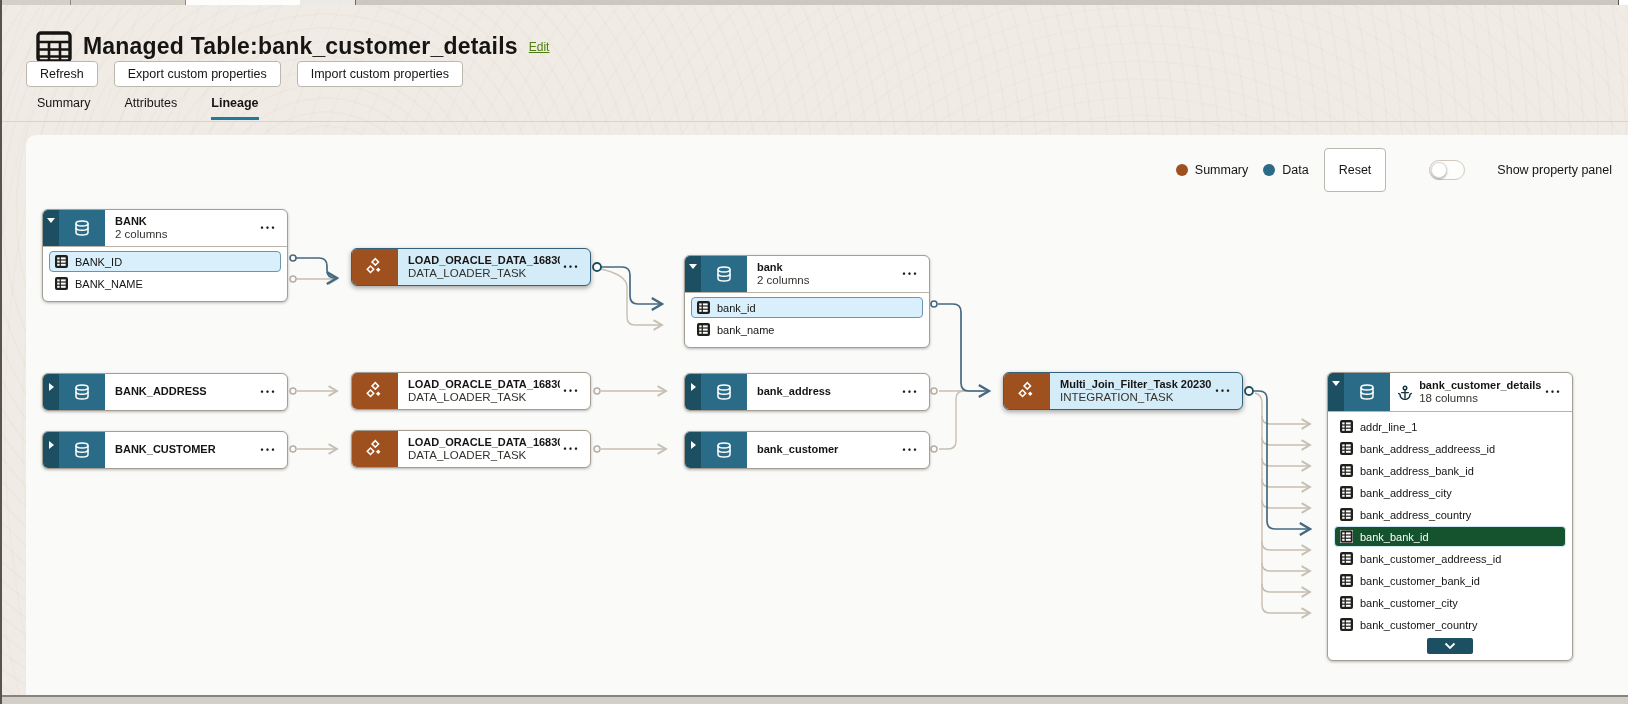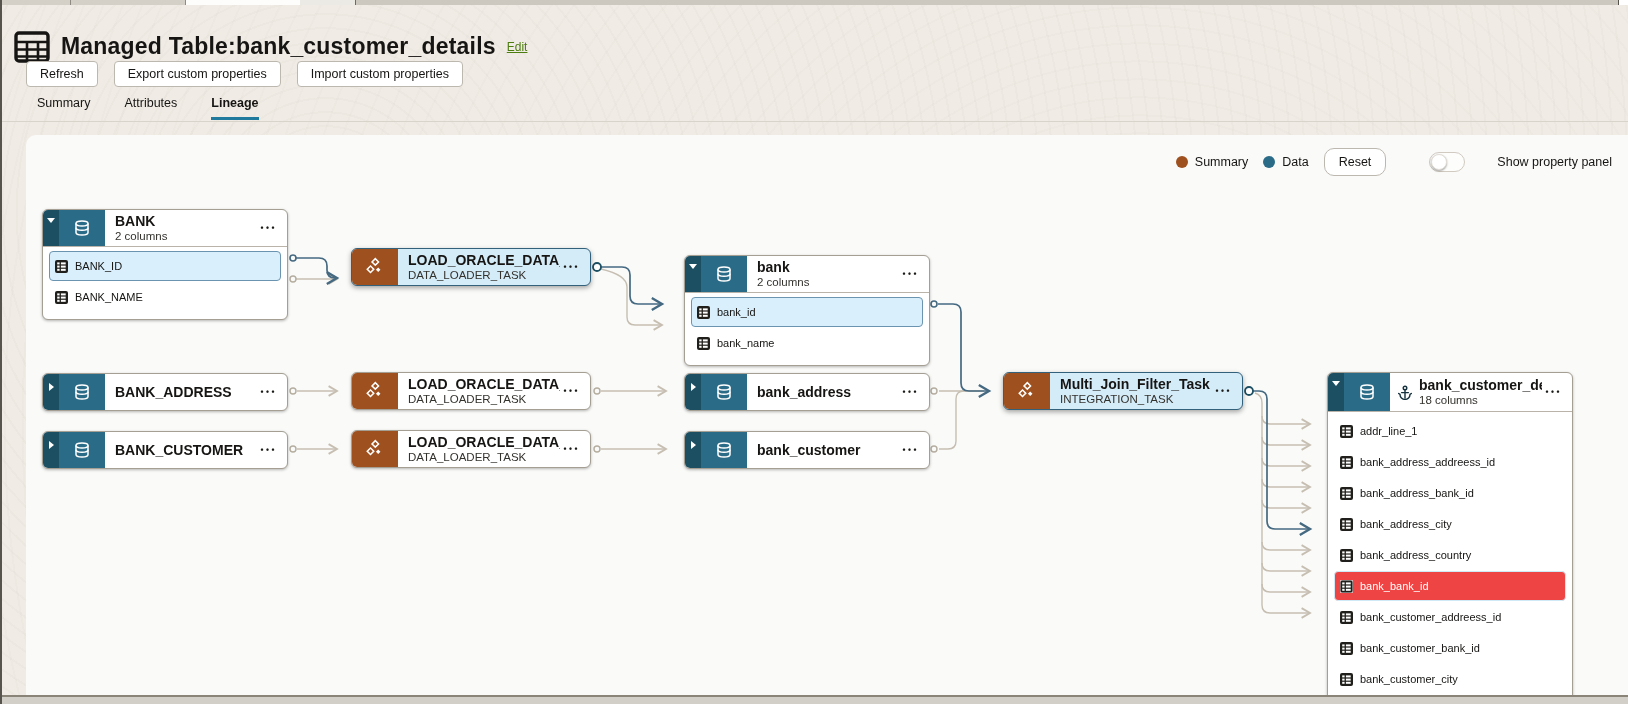--- a/index.html
+++ b/index.html
@@ -14,21 +14,21 @@
   .left-edge{position:absolute;left:0;top:0;bottom:0;width:2px;background:#57534d;z-index:50;}
   
   .browser-strip{position:absolute;top:0;left:0;right:0;height:5px;background:#ccc8c0;z-index:40;}
   .browser-strip .seg{position:absolute;top:0;height:5px;}
   .bs1{left:0;width:70px;background:#d4d0c8;border-right:1px solid #8f8b84;}
   .bs2{left:71px;width:114px;background:#d4d0c8;border-right:1px solid #8f8b84;}
   .bs-active{left:186px;width:114px;background:#fdfdfc;}
   .bs3{left:300px;width:55px;background:#eceae5;border-right:1px solid #6f6b64;}
   .bs-sliver{right:0;width:9px;background:#ffffff;border-left:1px solid #55524c;}
   
-  .page-header{position:absolute;top:18px;left:14px;display:flex;align-items:center;gap:11px;}
+  .page-header{position:absolute;top:18px;left:36px;display:flex;align-items:center;gap:11px;}
   .page-title{font-size:23px;font-weight:600;letter-spacing:.2px;white-space:nowrap;}
   .edit-link{font-size:12px;text-decoration:underline;color:#4d7c0f;margin-top:0;cursor:pointer;}
   
   .toolbar{position:absolute;top:61px;left:26px;display:flex;gap:16px;}
   .btn{background:#fff;border:1px solid #bdb8af;border-radius:4px;padding:5px 13px;
        font-size:12.5px;color:#161513;font-family:inherit;cursor:pointer;white-space:nowrap;}
   
   .tabs{position:absolute;top:96px;left:37px;display:flex;gap:34px;z-index:2;}
   .tab{font-size:12.5px;padding-bottom:7px;cursor:pointer;border-bottom:3px solid transparent;}
   .tab.active{font-weight:700;border-bottom-color:#1f7a9e;}
@@ -42,21 +42,21 @@
   .pg{stroke:#b5ad9f;stroke-width:1.4;fill:#fafaf9;}
   .pd{stroke:#456981;stroke-width:1.6;fill:#fafaf9;}
   .ring{stroke:#1d4f63;stroke-width:1.8;fill:#fff;}
   
   .legend{position:absolute;top:13px;right:16px;display:flex;align-items:center;gap:15px;
           font-size:12.5px;}
   .leg-item{display:flex;align-items:center;gap:7px;}
   .dot{width:12px;height:12px;border-radius:50%;}
   .dot-process{background:#9e501f;}
   .dot-data{background:#2a6b87;}
-  .reset-btn{padding:6px 14px;border-radius:10px;}
+  .reset-btn{padding:14px 14px;}
   .toggle{width:34px;height:18px;border-radius:10px;background:#fdfdfc;border:1px solid #d0cac1;
           position:relative;cursor:pointer;margin-right:4px;}
   .knob{position:absolute;left:1px;top:1px;width:14px;height:14px;border-radius:50%;background:#fff;
         box-shadow:0 1px 2px rgba(0,0,0,.35);border:.5px solid #e2ddd5;}
   
   .node{position:absolute;background:#fff;border:1px solid #a49e93;border-radius:6px;
         box-shadow:0 1px 3px rgba(0,0,0,.28);box-sizing:border-box;cursor:pointer;}
   .ehead{display:flex;align-items:stretch;height:36px;}
   .ehead.tall{height:38px;}
   .ehead.bordered{border-bottom:1px solid #b9b3a9;}
@@ -65,29 +65,29 @@
   .collapsed .strip{border-radius:5px 0 0 5px;}
   .caret-down{width:0;height:0;border-left:4px solid transparent;border-right:4px solid transparent;
               border-top:5px solid #fff;margin-top:2px;}
   .caret-right{width:0;height:0;border-top:4px solid transparent;border-bottom:4px solid transparent;
                border-left:5px solid #fff;margin-top:3px;}
   .iconblock{width:46px;background:#2a6b87;display:flex;align-items:center;justify-content:center;flex:none;}
   .task .iconblock{background:#9e501f;border-radius:5px 0 0 5px;}
   .htext{flex:1;padding-left:10px;display:flex;flex-direction:column;justify-content:center;
          min-width:0;white-space:nowrap;overflow:hidden;}
   .htext.hrow{flex-direction:row;align-items:center;gap:7px;padding-left:8px;}
-  .htitle{font-size:14px;font-weight:700;line-height:1.2;}
+  .htitle{font-size:11px;font-weight:700;line-height:1.2;}
   .hsub{font-size:11.5px;color:#34322d;line-height:1.2;}
   .ellipsis{align-self:center;padding:0 10px 0 4px;font-size:8.5px;letter-spacing:2.5px;
             font-weight:700;color:#1a1a16;cursor:pointer;flex:none;}
   .nbody{padding:4px 6px 6px;}
-  .nrow{display:flex;align-items:center;gap:7px;height:30px;padding:0 5px;margin-bottom:1px;
+  .nrow{display:flex;align-items:center;gap:7px;height:21px;padding:0 5px;margin-bottom:1px;
         border:1px solid transparent;border-radius:4px;font-size:11px;box-sizing:border-box;cursor:pointer;}
   .nrow.hl{background:#d9effc;border-color:#6b94b0;}
-  .nrow.sel{background:#ef4444;color:#fff;border-color:#cfe9f6;}
+  .nrow.sel{background:#14532d;color:#fff;border-color:#cfe9f6;}
   .task{display:flex;height:38px;width:240px;align-items:stretch;}
   .task.selected{background:#d4ebf8;border:1.5px solid #33617c;box-shadow:0 2px 5px rgba(0,0,0,.35);}
   .more-btn{width:46px;height:16px;background:#1d4f63;border-radius:2px;margin:3px auto 0;
             display:flex;align-items:center;justify-content:center;cursor:pointer;}
   .bottom-bar{position:absolute;bottom:0;left:0;right:0;height:7px;background:#d2cfc9;
               border-top:2px solid #8a8478;z-index:40;}
   svg{display:block;}
 </style>
 </head>
 <body>

